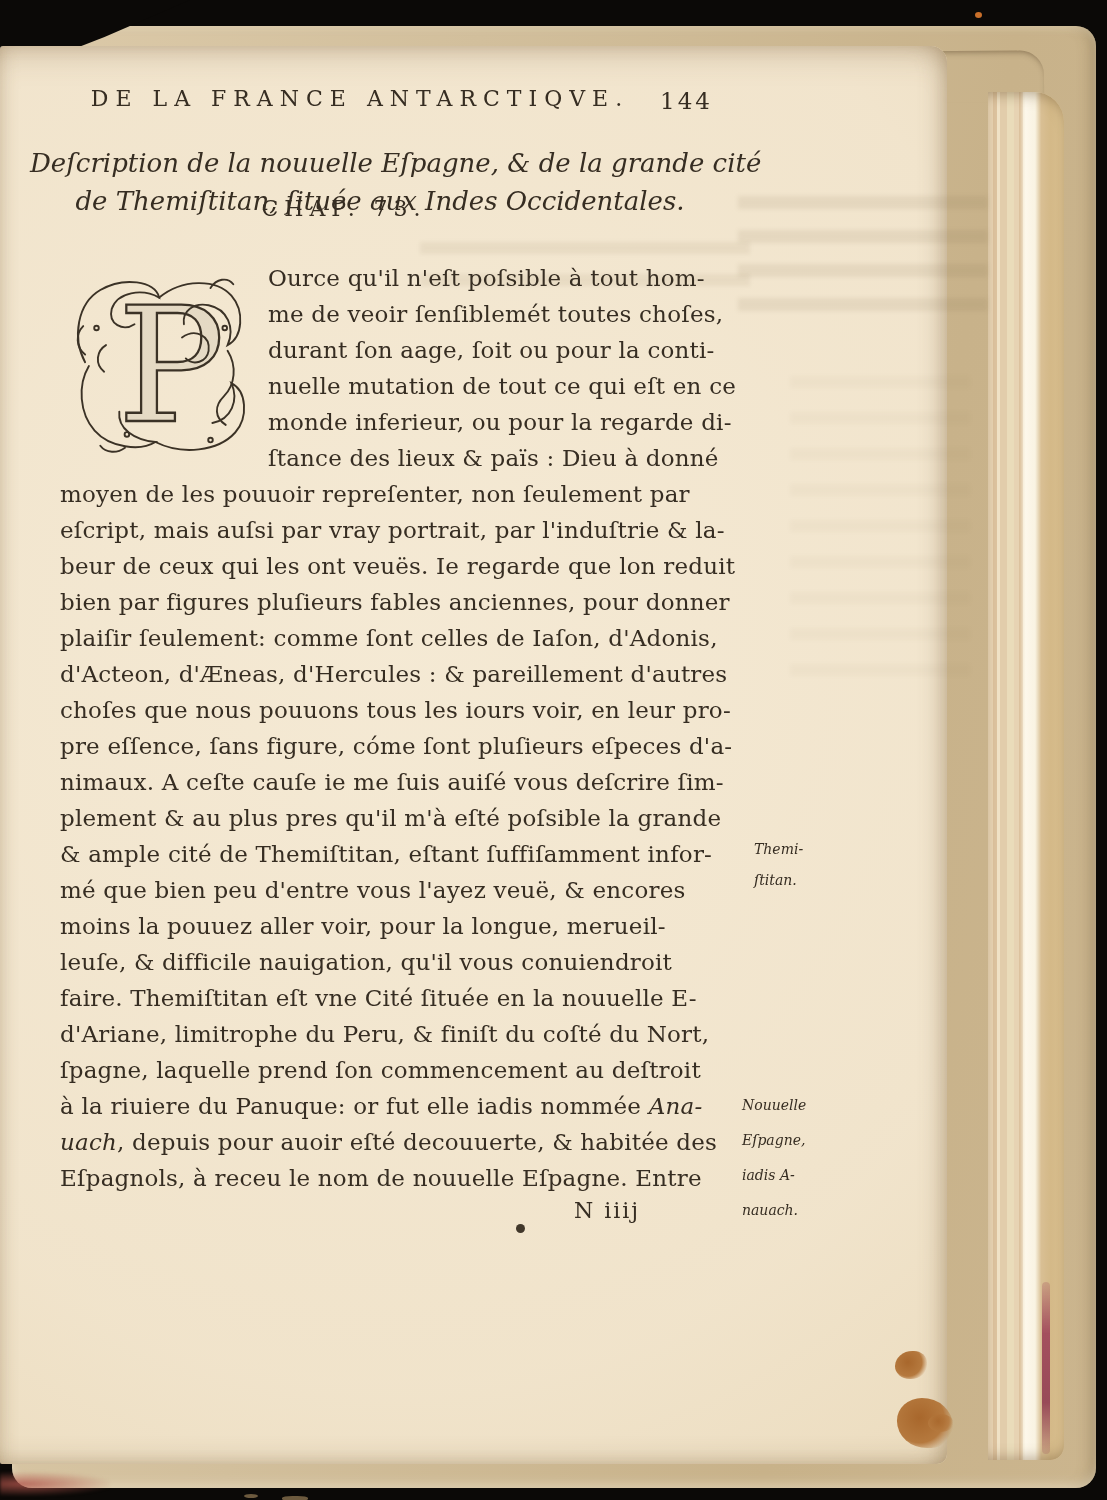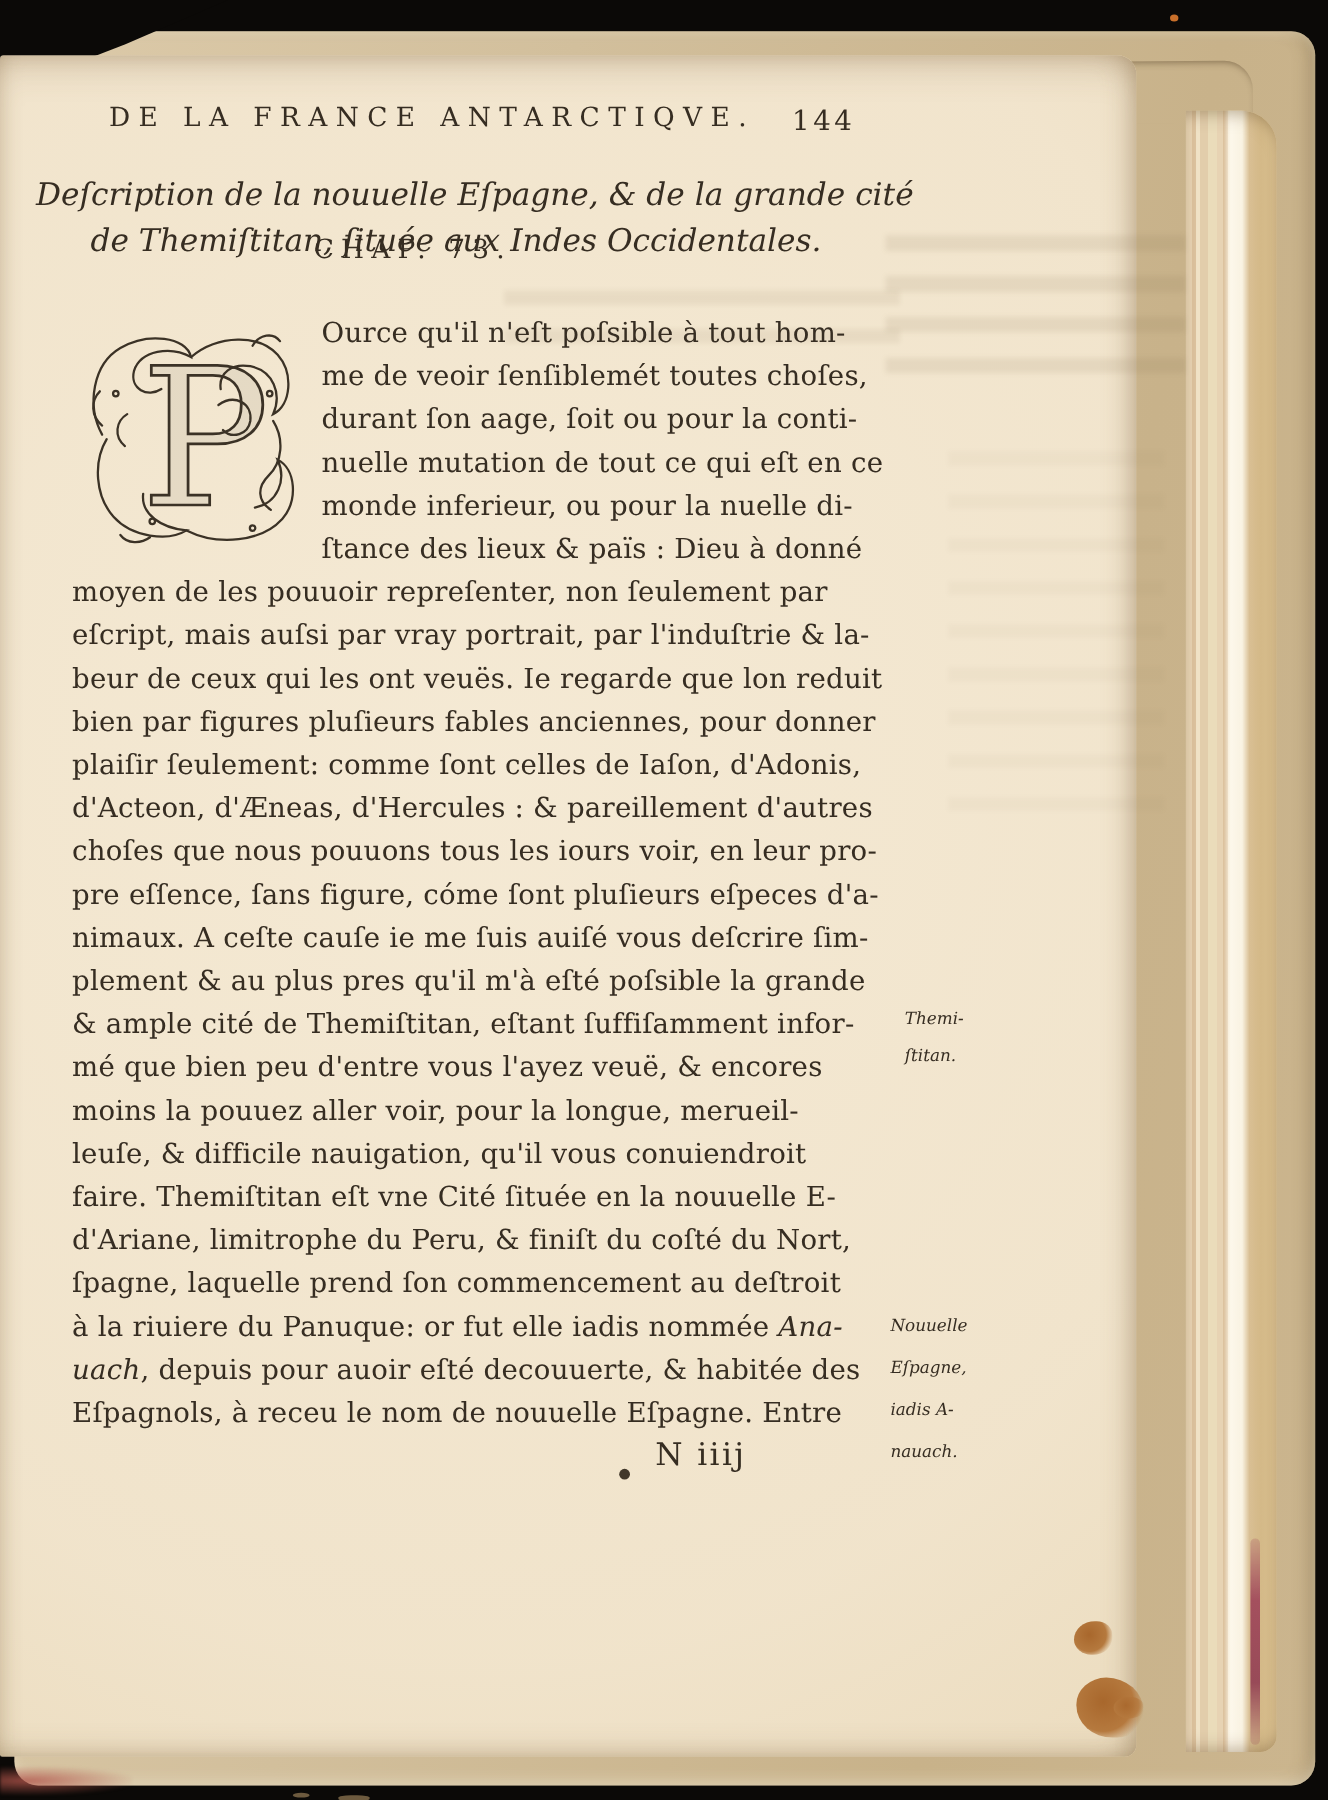--- a/index.html
+++ b/index.html
@@ -77,21 +77,21 @@
   }
   .bline{white-space:nowrap;}
   .bline .it{font-style:italic;}
   .dropcap-box{
     float:left;width:204px;height:202px;margin:4px 4px 0 0;position:relative;
   }
   .dropcap-box svg{position:absolute;left:8px;top:6px;}
   .mnote{position:absolute;font-style:italic;font-size:14px;line-height:31px;white-space:nowrap;}
   .mnote-a{left:754px;top:788px;}
   .mnote-b{left:742px;top:1042px;line-height:35px;}
-  .signature{position:absolute;left:546px;top:1152px;font-size:26px;letter-spacing:2px;}
+  .signature{position:absolute;left:574px;top:1152px;font-size:22px;letter-spacing:2px;}
   
   .ghost{position:absolute;pointer-events:none;filter:blur(2.2px);}
   .ghost.g1{left:738px;top:150px;width:250px;height:120px;opacity:.5;
     background:repeating-linear-gradient(180deg,rgba(125,104,72,.22) 0 13px,rgba(0,0,0,0) 13px 34px);}
   .ghost.g2{left:420px;top:196px;width:330px;height:56px;opacity:.45;
     background:repeating-linear-gradient(180deg,rgba(125,104,72,.20) 0 12px,rgba(0,0,0,0) 12px 32px);}
   .ghost.g3{left:790px;top:330px;width:180px;height:300px;opacity:.22;
     background:repeating-linear-gradient(180deg,rgba(125,104,72,.18) 0 12px,rgba(0,0,0,0) 12px 36px);}
   .ink-blot{position:absolute;left:516px;top:1178px;width:9px;height:9px;border-radius:50%;
     background:#41372a;}
@@ -152,21 +152,21 @@
             <circle cx="150" cy="178" r="2.4"></circle>
         </g>
         <text x="52" y="158" font-size="168" font-family="DejaVu Serif, serif" fill="rgba(59,50,38,0.07)" stroke="#3b3226" stroke-width="2.4">P</text>
       </svg>
     </div>
     <div id="body-lines">
         <div class="bline"><span>Ource qu'il n'eſt poſsible à tout hom-</span></div>
         <div class="bline"><span>me de veoir ſenſiblemét toutes choſes,</span></div>
         <div class="bline"><span>durant ſon aage, ſoit ou pour la conti-</span></div>
         <div class="bline"><span>nuelle mutation de tout ce qui eſt en ce</span></div>
-        <div class="bline"><span>monde inferieur, ou pour la nuelle di-</span></div>
+        <div class="bline"><span>monde inferieur, ou pour la regarde di-</span></div>
         <div class="bline"><span>ſtance des lieux &amp; païs : Dieu à donné</span></div>
         <div class="bline"><span>moyen de les pouuoir repreſenter, non ſeulement par</span></div>
         <div class="bline"><span>eſcript, mais auſsi par vray portrait, par l'induſtrie &amp; la-</span></div>
         <div class="bline"><span>beur de ceux qui les ont veuës.  Ie regarde que lon reduit</span></div>
         <div class="bline"><span>bien par figures pluſieurs fables anciennes, pour donner</span></div>
         <div class="bline"><span>plaiſir ſeulement: comme ſont celles de Iaſon, d'Adonis,</span></div>
         <div class="bline"><span>d'Acteon, d'Æneas, d'Hercules : &amp; pareillement d'autres</span></div>
         <div class="bline"><span>choſes que nous pouuons tous les iours voir, en leur pro-</span></div>
         <div class="bline"><span>pre eſſence, ſans figure, cóme ſont pluſieurs eſpeces d'a-</span></div>
         <div class="bline"><span>nimaux. A ceſte cauſe ie me ſuis auiſé vous deſcrire ſim-</span></div>

